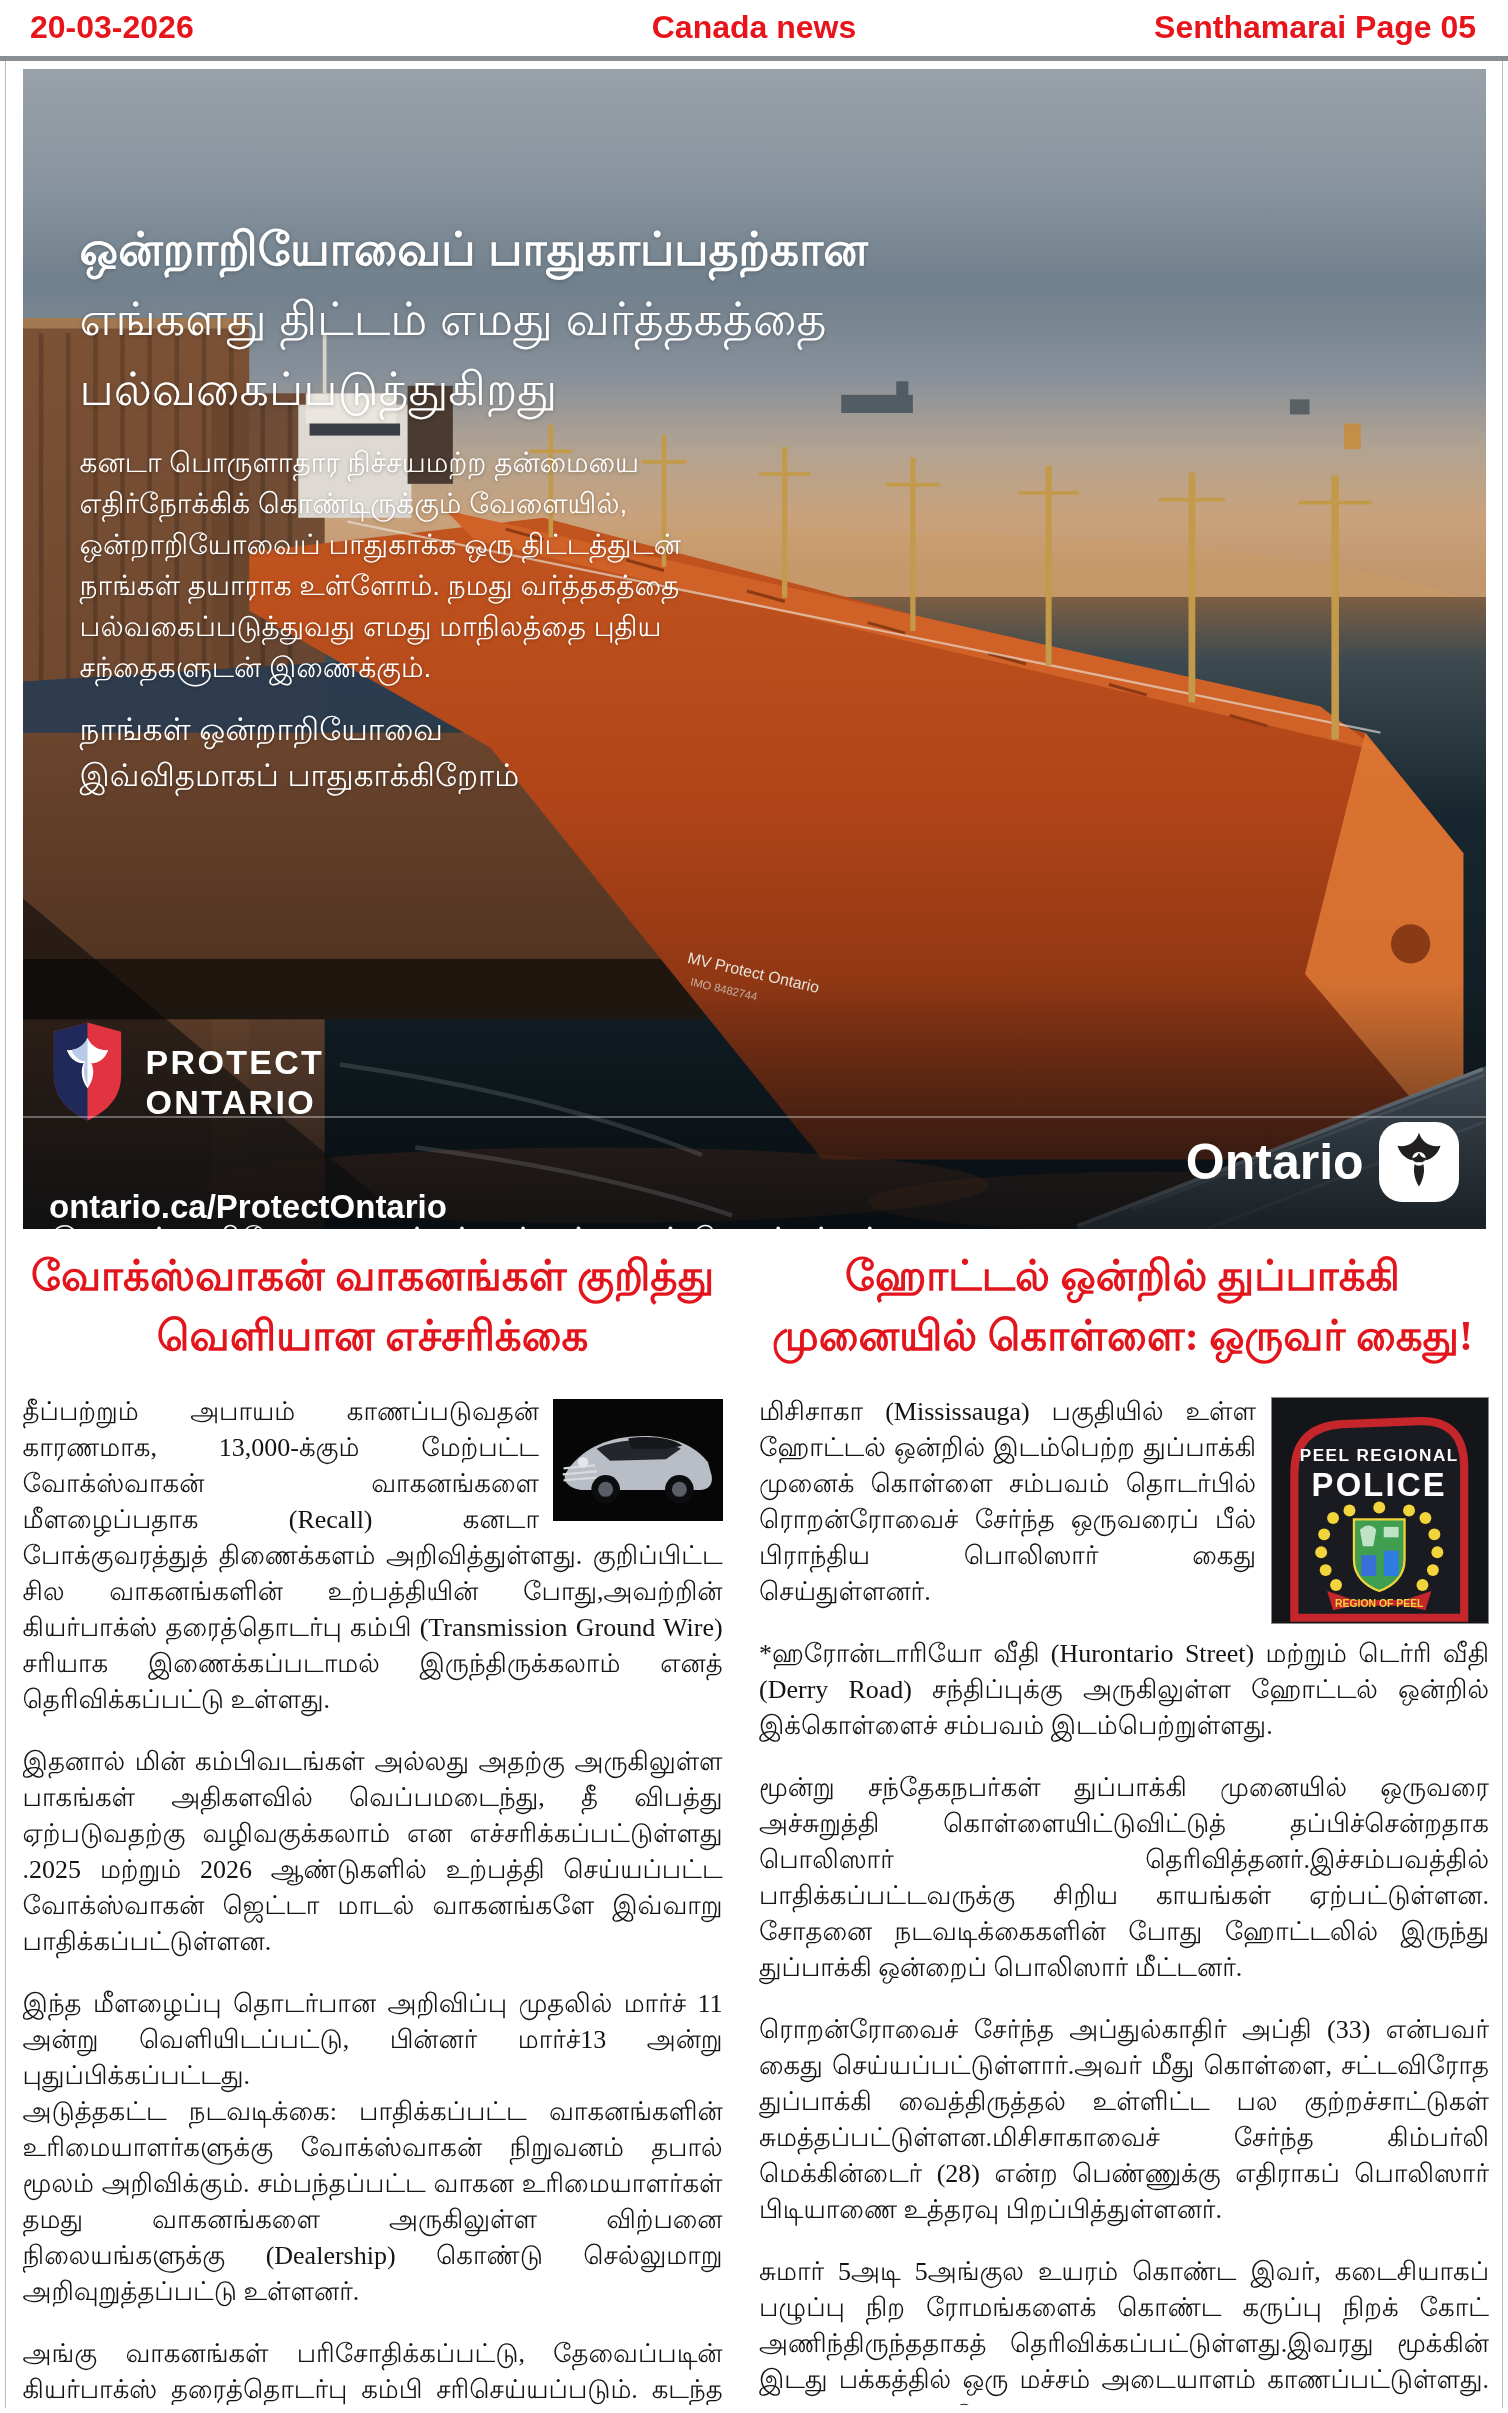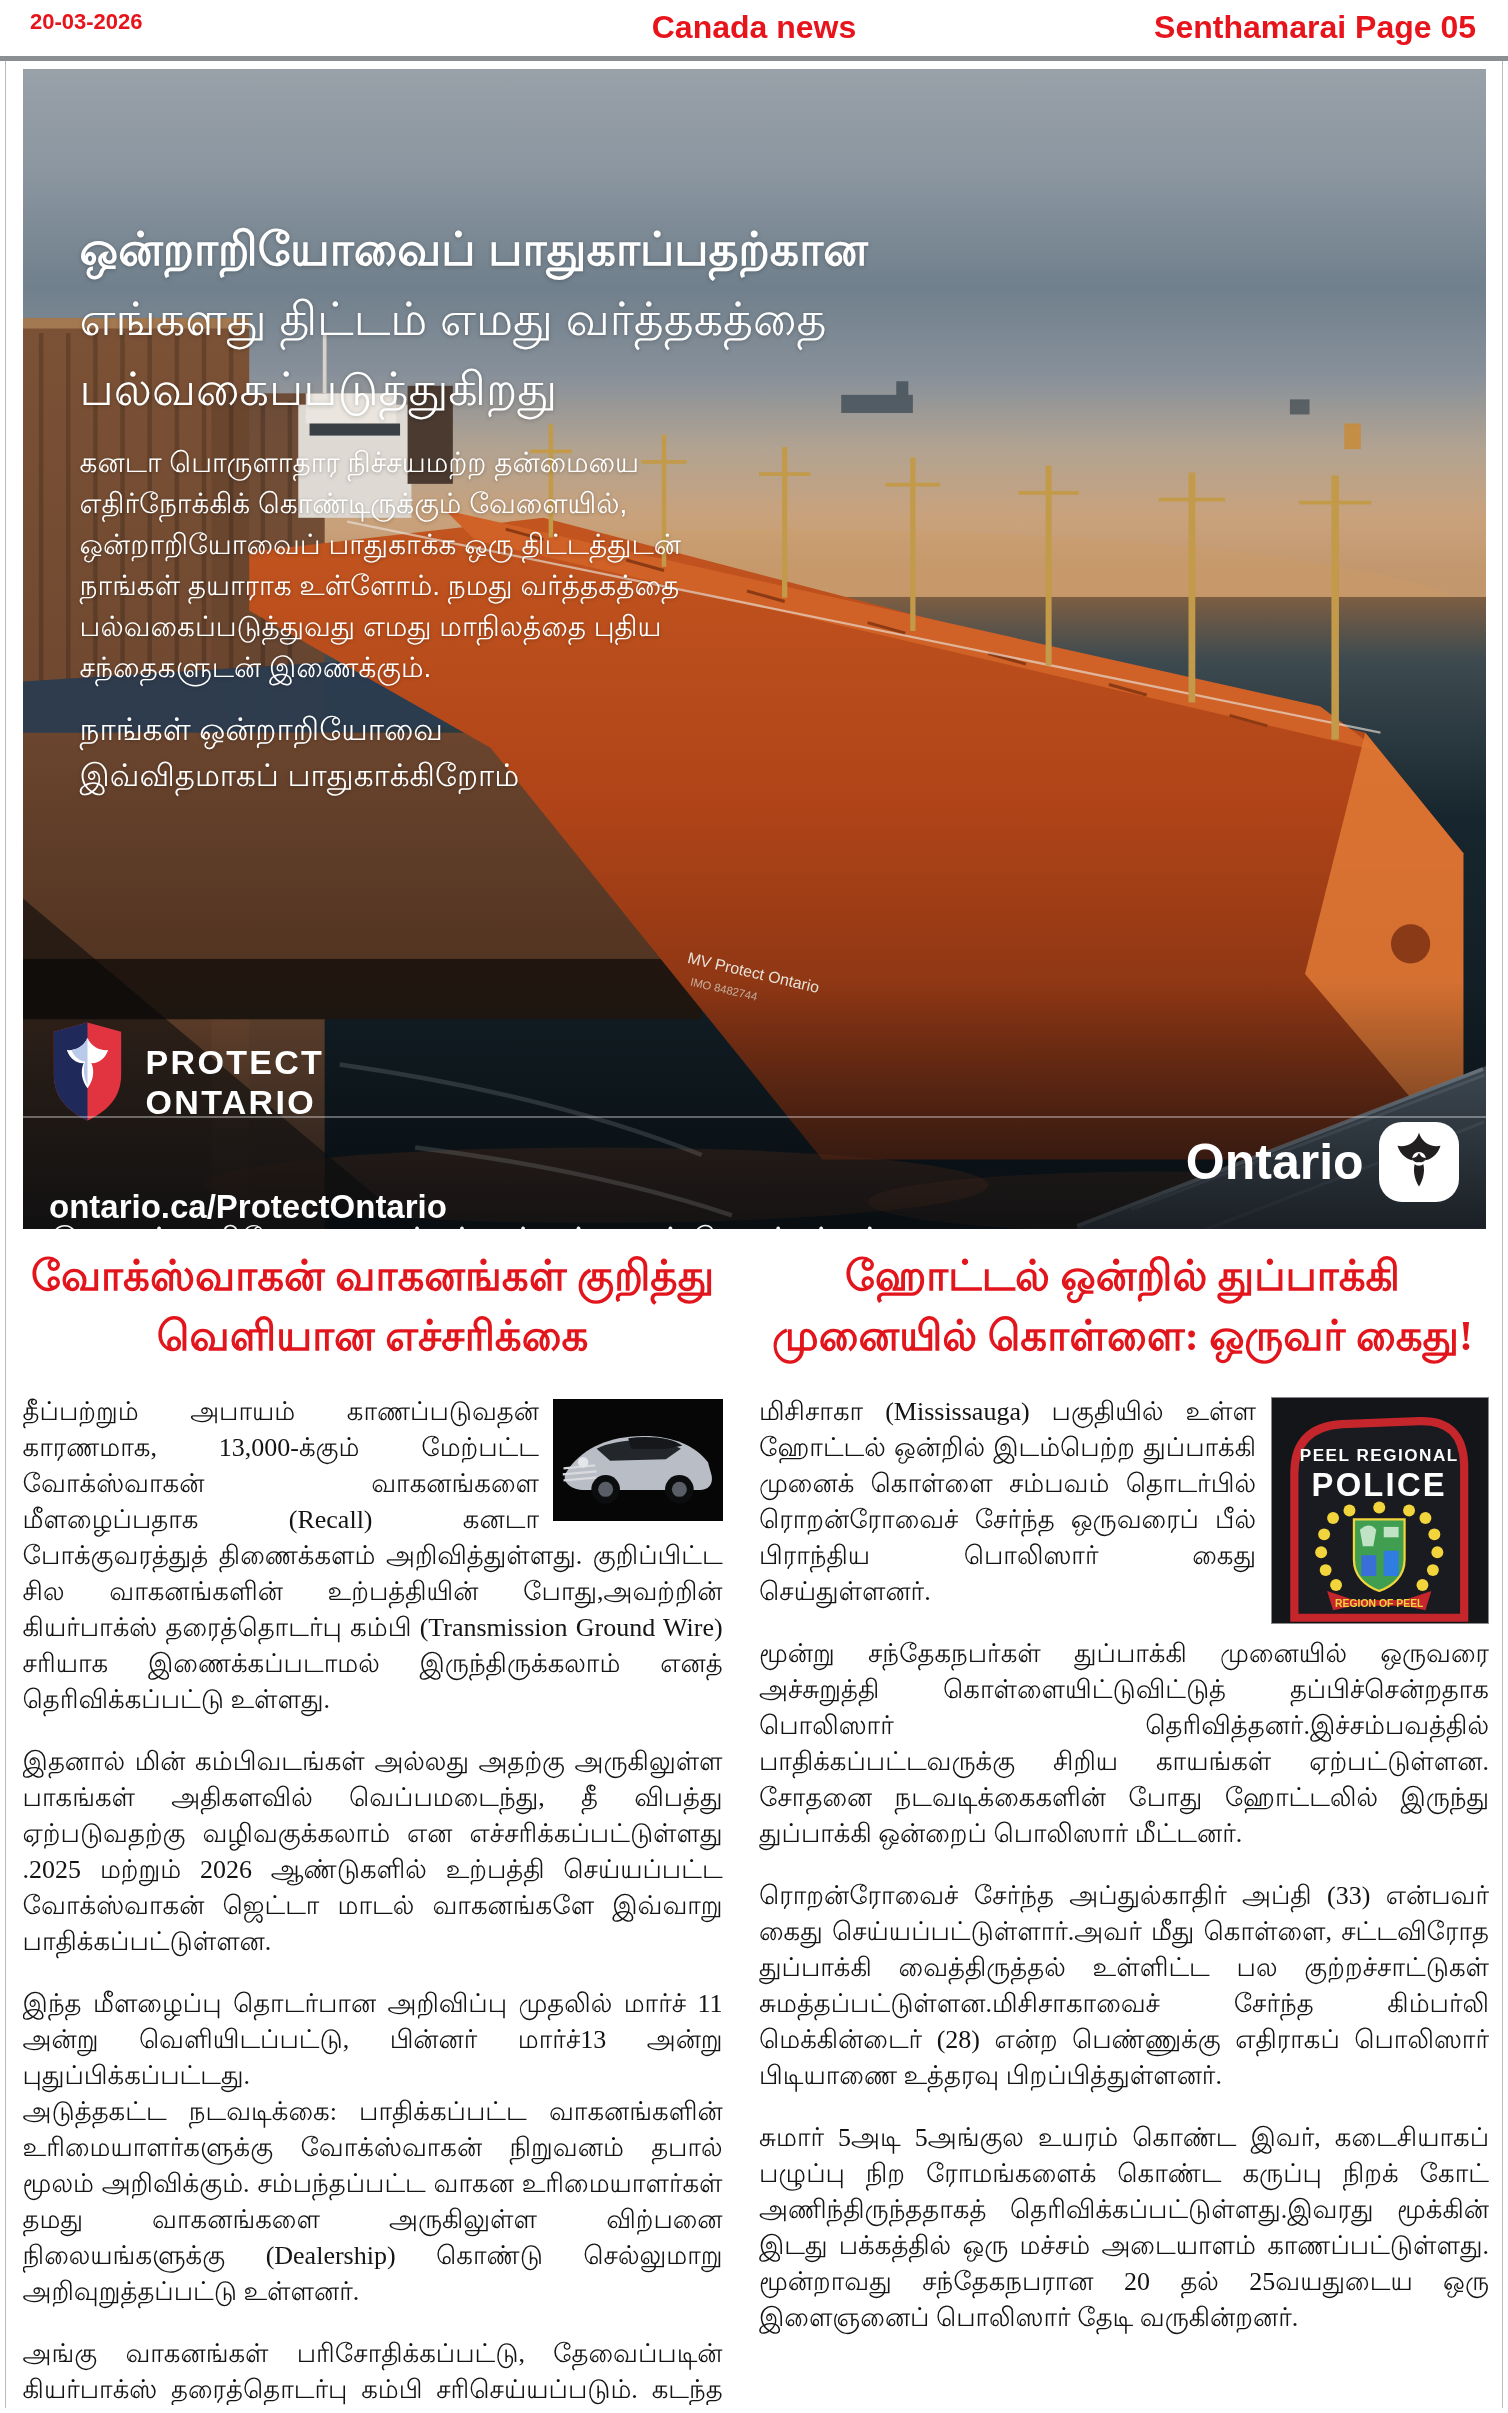--- a/index.html
+++ b/index.html
@@ -1,21 +1,21 @@
 <!DOCTYPE html>
 <html style="font-size:12px"><head>
 <meta charset="utf-8">
 <style>
   html,body{margin:0;padding:0;background:#e9e9e9;}
   .page{position:relative;width:1508px;height:2413px;background:#ffffff;overflow:hidden;
         font-family:"Liberation Serif",serif;}
   
   .masthead{position:absolute;left:0;top:0;width:1508px;height:57px;background:#fff;}
   .masthead .date{position:absolute;left:30px;top:9px;font-family:"Liberation Sans",sans-serif;
-        font-weight:bold;font-size:22px;color:#e8141b;}
+        font-weight:bold;font-size:32px;color:#e8141b;}
   .masthead .center{position:absolute;left:0;right:0;top:9px;text-align:center;
         font-family:"Liberation Sans",sans-serif;font-weight:bold;font-size:32px;color:#e8141b;}
   .masthead .right{position:absolute;right:32px;top:9px;font-family:Liberation Sans, sans-serif;
         font-weight:bold;font-size:32px;color:#e8141b;}
   .masthead-rule{position:absolute;left:0;top:56px;width:1508px;height:5.3px;background:#8a8f94;}
   .page-frame{position:absolute;left:5.3px;top:61px;width:1496px;height:2347px;
         border-left:1.5px solid #b8bcc0;border-right:1.5px solid #b8bcc0;pointer-events:none;}
   
   .ad{position:absolute;left:22.6px;top:69px;width:1463px;height:1160px;overflow:hidden;background:#75808a;}
   .ad svg.scene{position:absolute;left:0;top:0;}
@@ -299,20 +299,21 @@
         <path d="M118 176 C126 168 134 168 140 176 L136 198 H122 Z" fill="#bfe3c4"></path>
         <rect x="120" y="210" width="20" height="28" fill="#3a6fd8"></rect>
         <rect x="150" y="204" width="20" height="34" fill="#2f7de0"></rect>
         <path d="M150 172 H170 V186 H150 Z" fill="#bfe3c4"></path>
 
         <path d="M74 258 L110 270 H178 L214 258 L206 284 L178 278 H110 L82 284 Z" fill="#c4262b"></path>
         <text x="144" y="279" font-family="Liberation Sans, sans-serif" font-size="14" font-weight="bold" fill="#f2d43c" text-anchor="middle">REGION OF PEEL</text>
       </svg>
     </div>
     <p>மிசிசாகா (Mississauga) பகுதியில் உள்ள ஹோட்டல் ஒன்றில் இடம்பெற்ற துப்பாக்கி முனைக் கொள்ளை சம்பவம் தொடர்பில் ரொறன்ரோவைச் சேர்ந்த ஒருவரைப் பீல் பிராந்திய பொலிஸார் கைது செய்துள்ளனர்.</p>
+    <p>*ஹரோன்டாரியோ வீதி (Hurontario Street) மற்றும் டெர்ரி வீதி (Derry Road) சந்திப்புக்கு அருகிலுள்ள ஹோட்டல் ஒன்றில் இக்கொள்ளைச் சம்பவம் இடம்பெற்றுள்ளது.</p>
     <p>மூன்று சந்தேகநபர்கள் துப்பாக்கி முனையில் ஒருவரை அச்சுறுத்தி கொள்ளையிட்டுவிட்டுத் தப்பிச்சென்றதாக பொலிஸார் தெரிவித்தனர்.இச்சம்பவத்தில் பாதிக்கப்பட்டவருக்கு சிறிய காயங்கள் ஏற்பட்டுள்ளன. சோதனை நடவடிக்கைகளின் போது ஹோட்டலில் இருந்து துப்பாக்கி ஒன்றைப் பொலிஸார் மீட்டனர்.</p>
     <p>ரொறன்ரோவைச் சேர்ந்த அப்துல்காதிர் அப்தி (33) என்பவர் கைது செய்யப்பட்டுள்ளார்.அவர் மீது கொள்ளை, சட்டவிரோத துப்பாக்கி வைத்திருத்தல் உள்ளிட்ட பல குற்றச்சாட்டுகள் சுமத்தப்பட்டுள்ளன.மிசிசாகாவைச் சேர்ந்த கிம்பர்லி மெக்கின்டைர் (28) என்ற பெண்ணுக்கு எதிராகப் பொலிஸார் பிடியாணை உத்தரவு பிறப்பித்துள்ளனர்.</p>
     <p>சுமார் 5அடி 5அங்குல உயரம் கொண்ட இவர், கடைசியாகப் பழுப்பு நிற ரோமங்களைக் கொண்ட கருப்பு நிறக் கோட் அணிந்திருந்ததாகத் தெரிவிக்கப்பட்டுள்ளது.இவரது மூக்கின் இடது பக்கத்தில் ஒரு மச்சம் அடையாளம் காணப்பட்டுள்ளது. மூன்றாவது சந்தேகநபரான 20 தல் 25வயதுடைய ஒரு இளைஞனைப் பொலிஸார் தேடி வருகின்றனர்.</p>
 
   </div>
 
 </div>
 
 
 </body></html>

